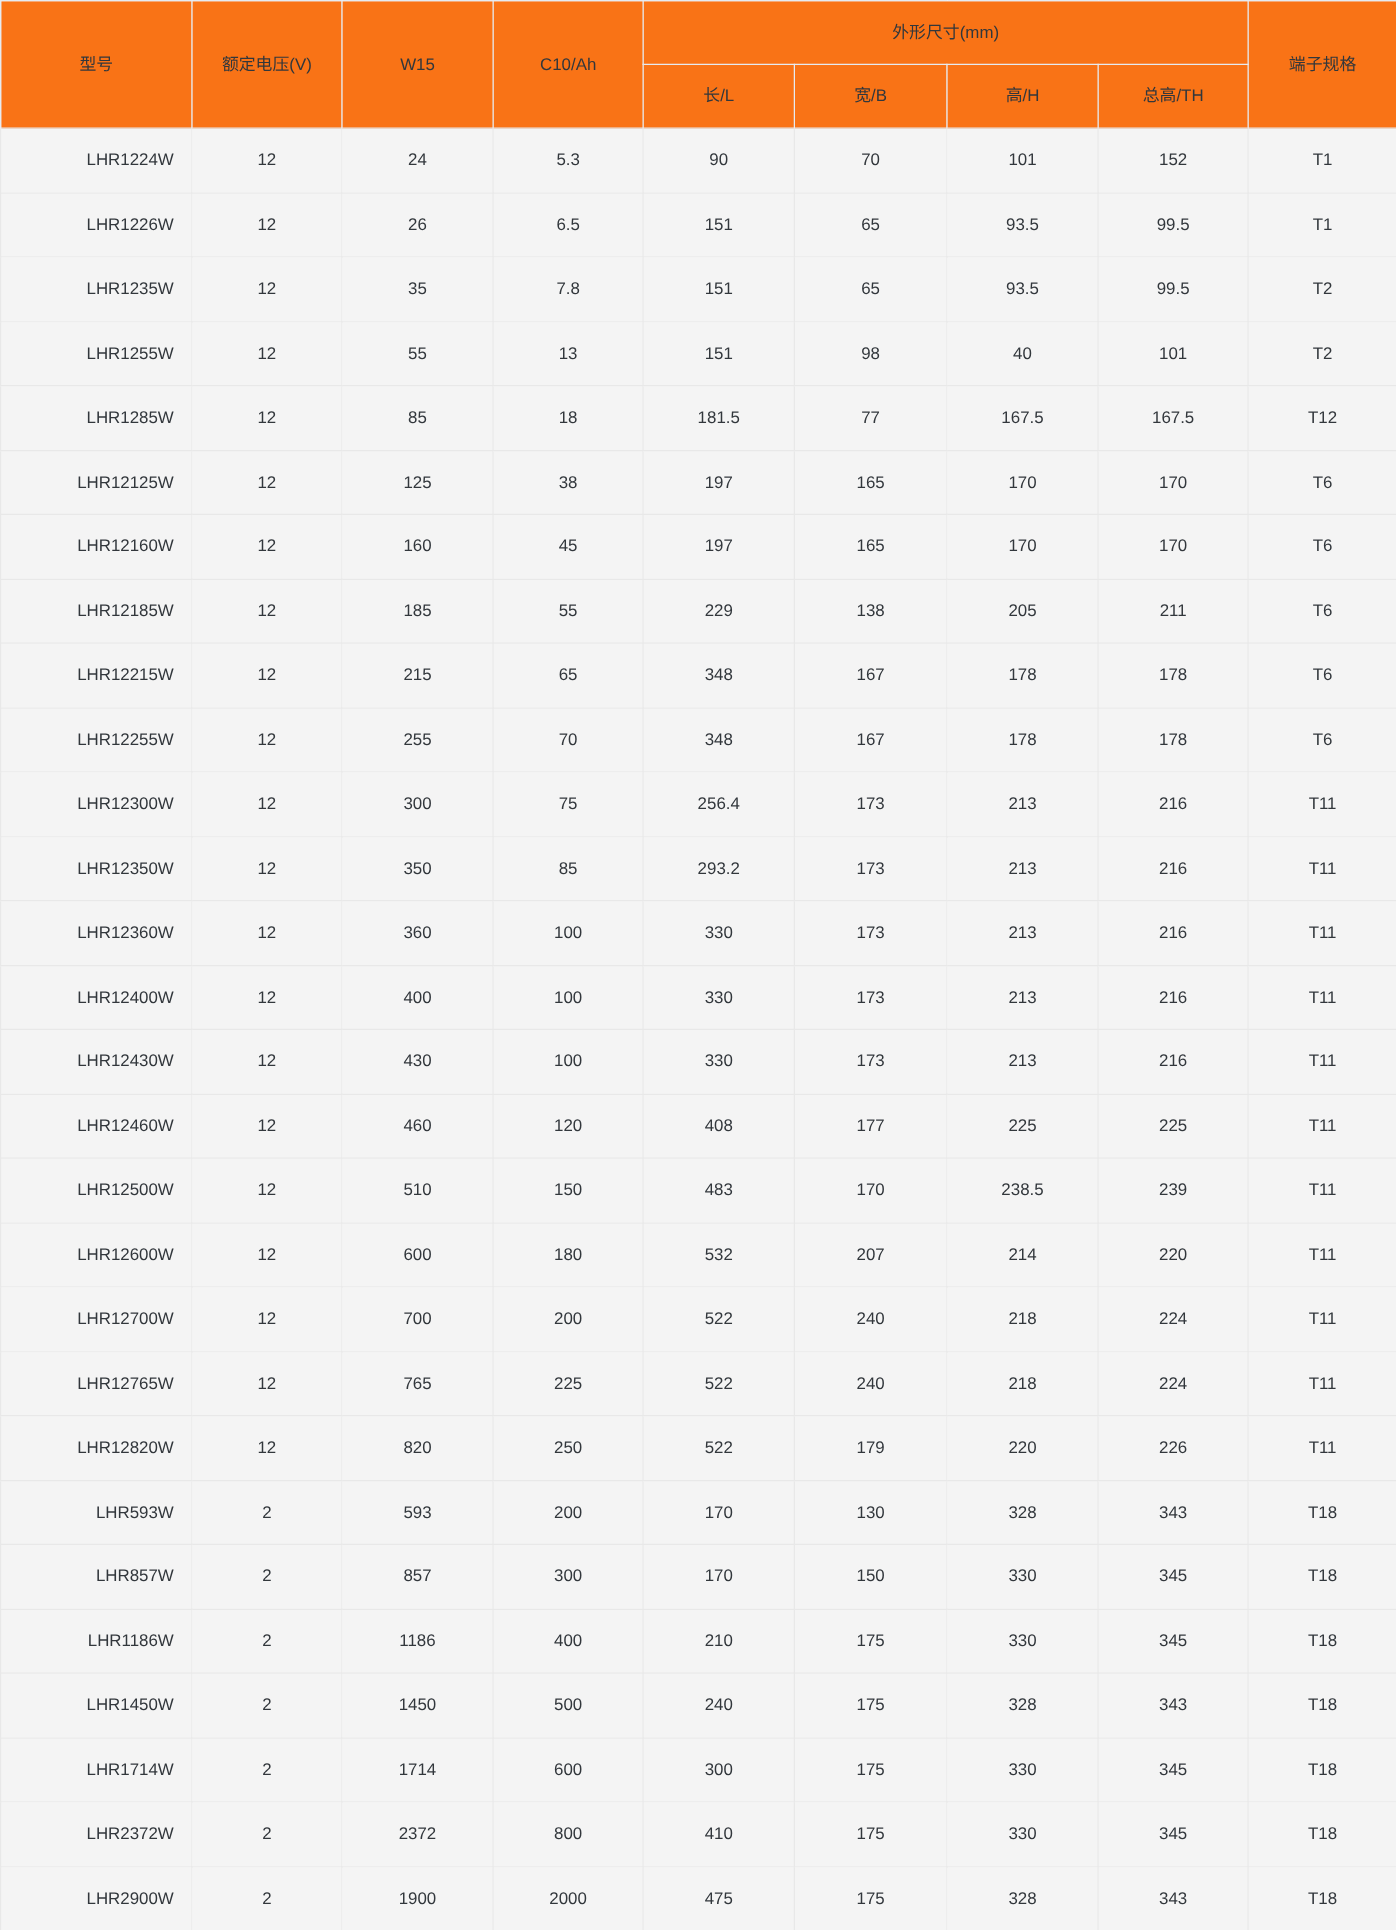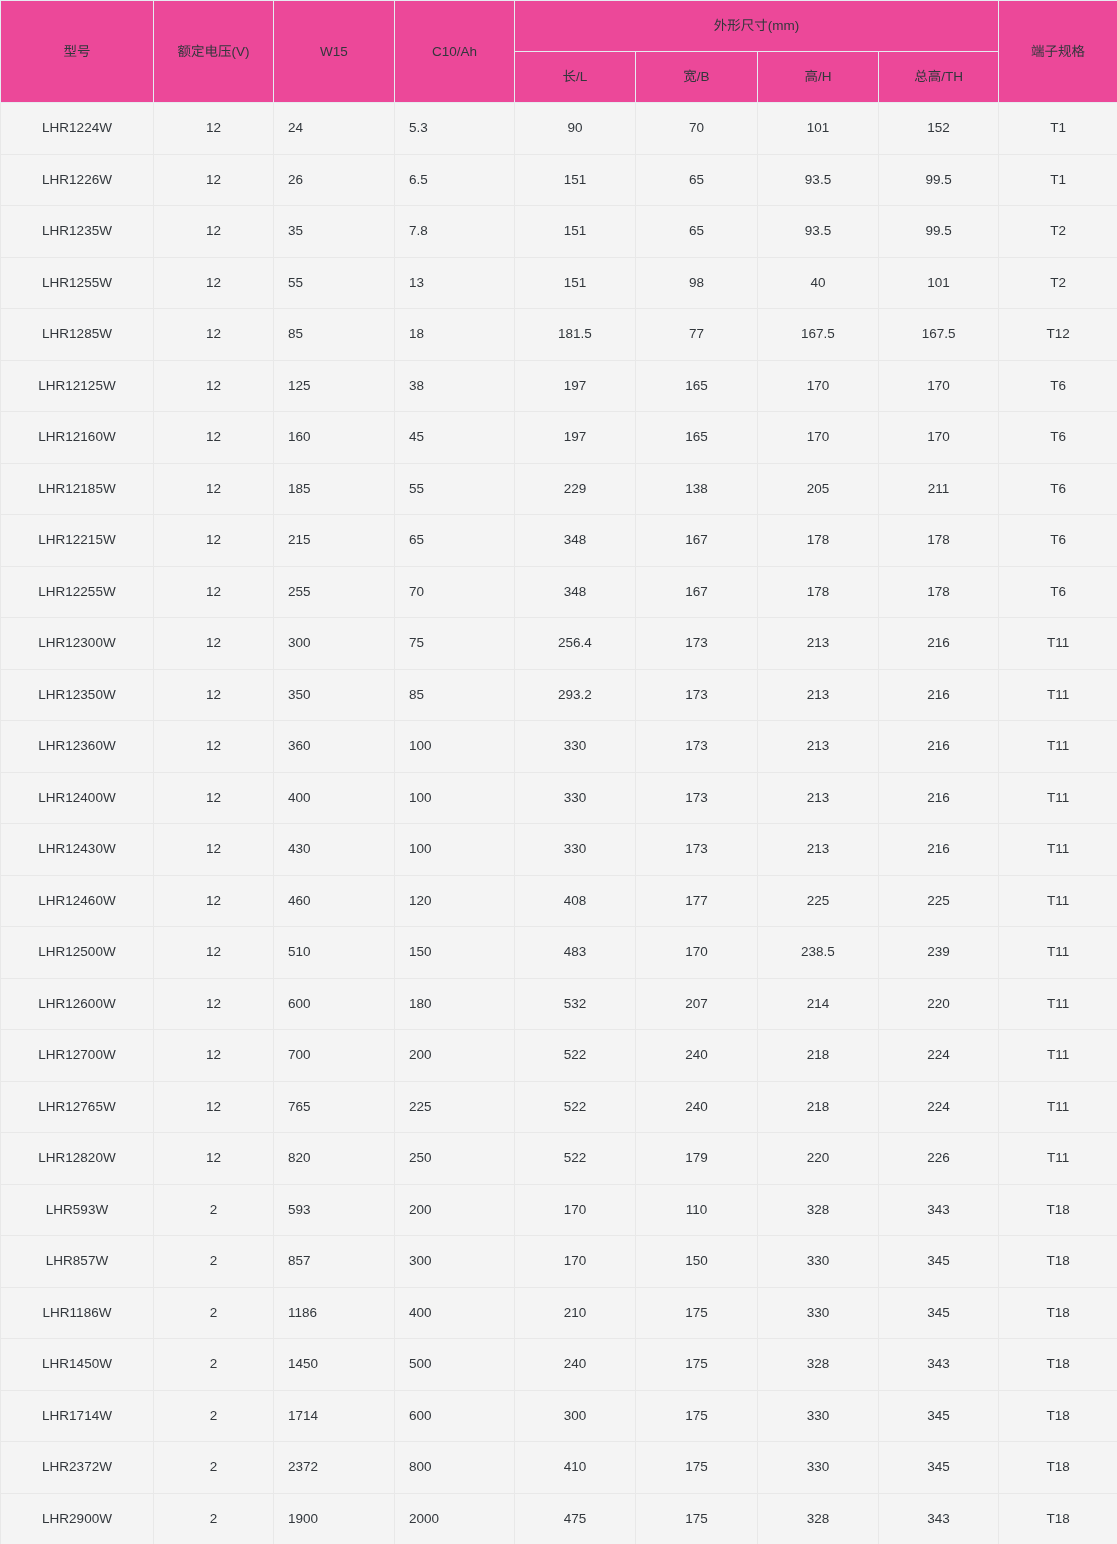--- a/index.html
+++ b/index.html
@@ -29,21 +29,21 @@
   table.spec-table col.c-volt   { width: 120px; }
   table.spec-table col.c-w15    { width: 121px; }
   table.spec-table col.c-c10    { width: 120px; }
   table.spec-table col.c-len    { width: 121px; }
   table.spec-table col.c-wid    { width: 122px; }
   table.spec-table col.c-hei    { width: 121px; }
   table.spec-table col.c-th     { width: 120px; }
   table.spec-table col.c-term   { width: 119px; }
 
   thead th {
-    background: #ec4899;
+    background: #f97316;
     font-weight: normal;
     color: #32373c;
     border: 1px solid #e6ebf1;
     padding: 0 10px;
     font-size: 13.5px;
     line-height: 1.3;
     vertical-align: middle;
     text-align: center;
   }
   thead tr.hrow-1 th.span-two { height: 100px; }
@@ -55,23 +55,23 @@
     border: 1px solid #e8e8e8;
     padding: 0 14px;
     height: 50.5px;
     line-height: 1.3;
     font-size: 13.5px;
     color: #32373c;
     vertical-align: middle;
     white-space: nowrap;
     overflow: hidden;
   }
-  tbody td.al-left   { text-align: center; }
+  tbody td.al-left   { text-align: right; }
   tbody td.al-center { text-align: center; }
-  tbody td.al-right  { text-align: left; }
+  tbody td.al-right  { text-align: center; }
 </style>
 </head>
 <body>
 
 <div id="spec-table-wrap">
   <table class="spec-table">
     <colgroup>
       <col class="c-model">
         <col class="c-volt">
         <col class="c-w15">
@@ -329,21 +329,21 @@
           <td class="al-center">220</td>
           <td class="al-center">226</td>
           <td class="al-center">T11</td>
         </tr>
         <tr>
           <td class="al-left">LHR593W</td>
           <td class="al-center">2</td>
           <td class="al-right">593</td>
           <td class="al-right">200</td>
           <td class="al-center">170</td>
-          <td class="al-center">110</td>
+          <td class="al-center">130</td>
           <td class="al-center">328</td>
           <td class="al-center">343</td>
           <td class="al-center">T18</td>
         </tr>
         <tr>
           <td class="al-left">LHR857W</td>
           <td class="al-center">2</td>
           <td class="al-right">857</td>
           <td class="al-right">300</td>
           <td class="al-center">170</td>

